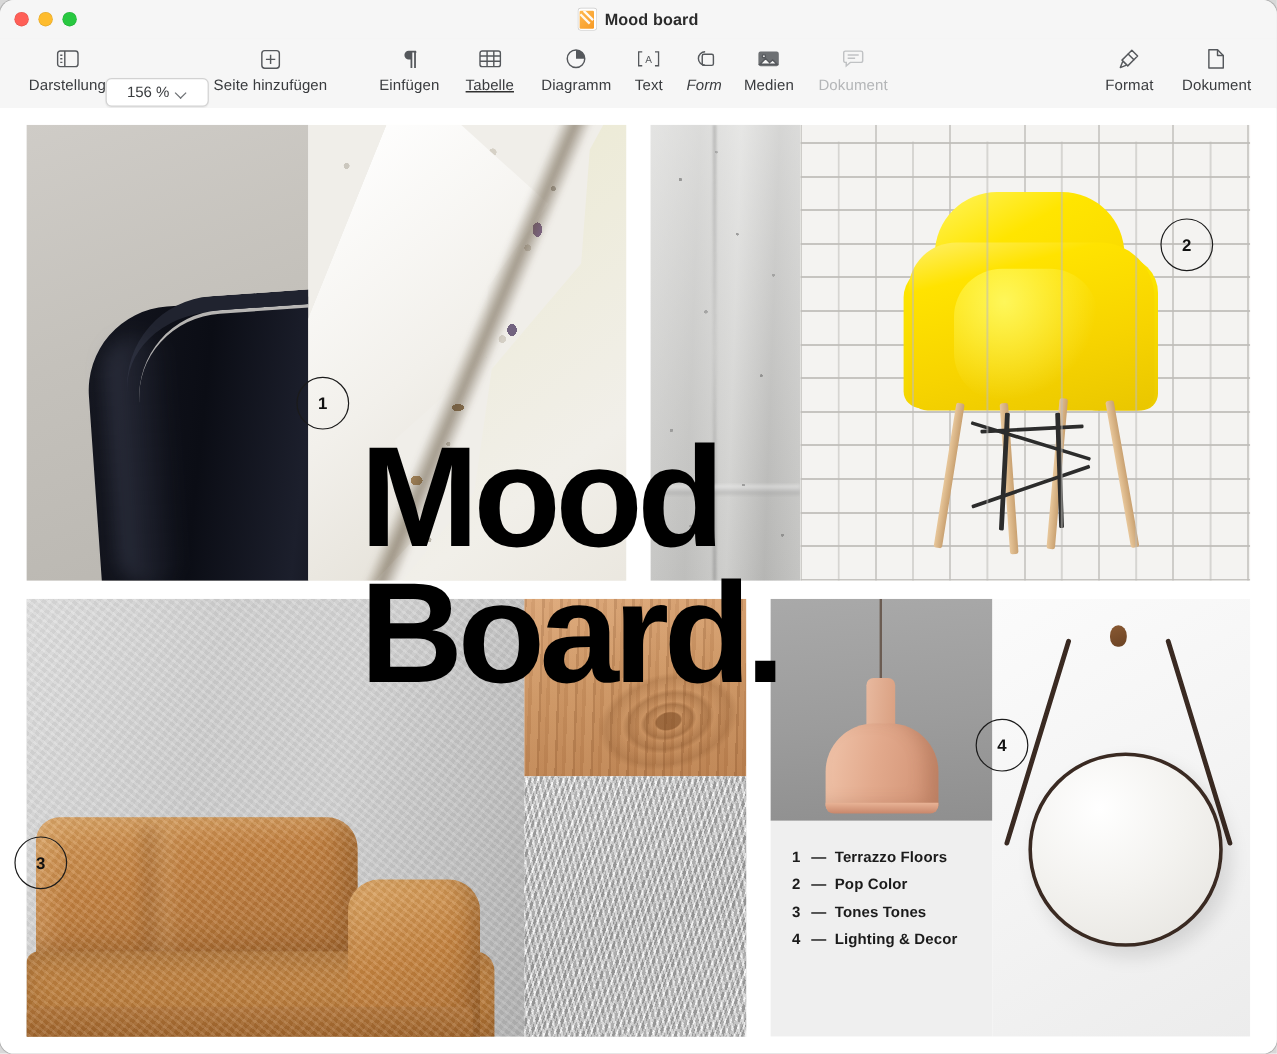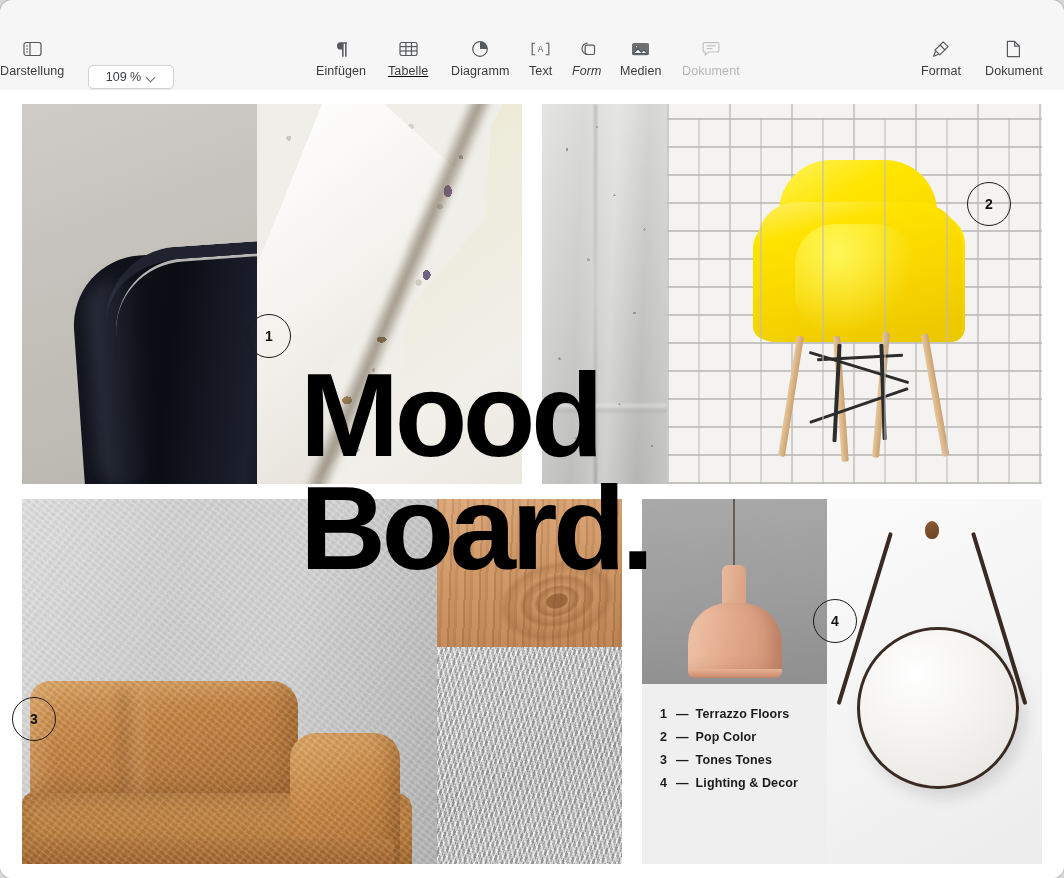--- a/index.html
+++ b/index.html
@@ -449,45 +449,69 @@
   .b1{left:247px;top:224px;}
   .b2{left:967px;top:92px;}
   .b3{left:12px;top:607px;}
   .b4{left:813px;top:509px;}
 </style>
 </head>
 <body>
 
 <div class="window">
 
+  <div class="titlebar">
+    <div class="traffic">
+      <span class="dot red"></span>
+      <span class="dot yellow"></span>
+      <span class="dot green"></span>
+    </div>
+    <div class="title-wrap">
+      <span class="doc-icon">
+        <span class="sheet"></span>
+          <span class="fill"></span>
+      </span>
+      <span class="title-text">Mood board</span>
+    </div>
+  </div>
 
   <div class="toolbar">
 
-    <div class="tb-item" style="left:0;">
+    <div class="tb-item" style="left:24px;">
       <span class="tb-ico">
         <svg width="19" height="16" viewBox="0 0 19 16" fill="none" stroke="currentColor" stroke-width="1.2">
           <rect x="1" y="1.5" width="17" height="13" rx="2.2"></rect>
           <line x1="7" y1="1.5" x2="7" y2="14.5"></line>
           <line x1="3.2" y1="5" x2="5" y2="5"></line>
             <line x1="3.2" y1="8" x2="5" y2="8"></line>
             <line x1="3.2" y1="11" x2="5" y2="11"></line>
         </svg>
       </span>
       <span class="tb-lbl">Darstellung</span>
     </div>
 
     <div class="tb-item" style="left:100px;">
       <span class="tb-ico" style="width:84px;"></span>
       <span class="tb-lbl">Zoomen</span>
     </div>
     <div class="zoombox">
-      <span class="zoomval">109 %</span>
+      <span class="zoomval">156 %</span>
       <span class="zoomchev"></span>
     </div>
 
+    <div class="tb-item" style="left:178px;">
+      <span class="tb-ico">
+        <svg width="17" height="17" viewBox="0 0 17 17" fill="none" stroke="currentColor" stroke-width="1.2">
+          <rect x="1.2" y="1.2" width="14.6" height="14.6" rx="2.4"></rect>
+          <line x1="8.5" y1="4.6" x2="8.5" y2="12.4"></line>
+            <line x1="4.6" y1="8.5" x2="12.4" y2="8.5"></line>
+        </svg>
+      </span>
+      <span class="tb-lbl">Seite hinzufügen</span>
+    </div>
 
     <div class="tb-item" style="left:316px;">
       <span class="tb-ico">
         <svg width="15" height="17" viewBox="0 0 15 17" fill="currentColor">
           <path d="M12.6 1.3H6.6a3.6 3.6 0 0 0 0 7.2h1.5v7.2h1.5V2.8h1.5v12.9h1.5V2.8h0.6z"></path>
         </svg>
       </span>
       <span class="tb-lbl">Einfügen</span>
     </div>
 

